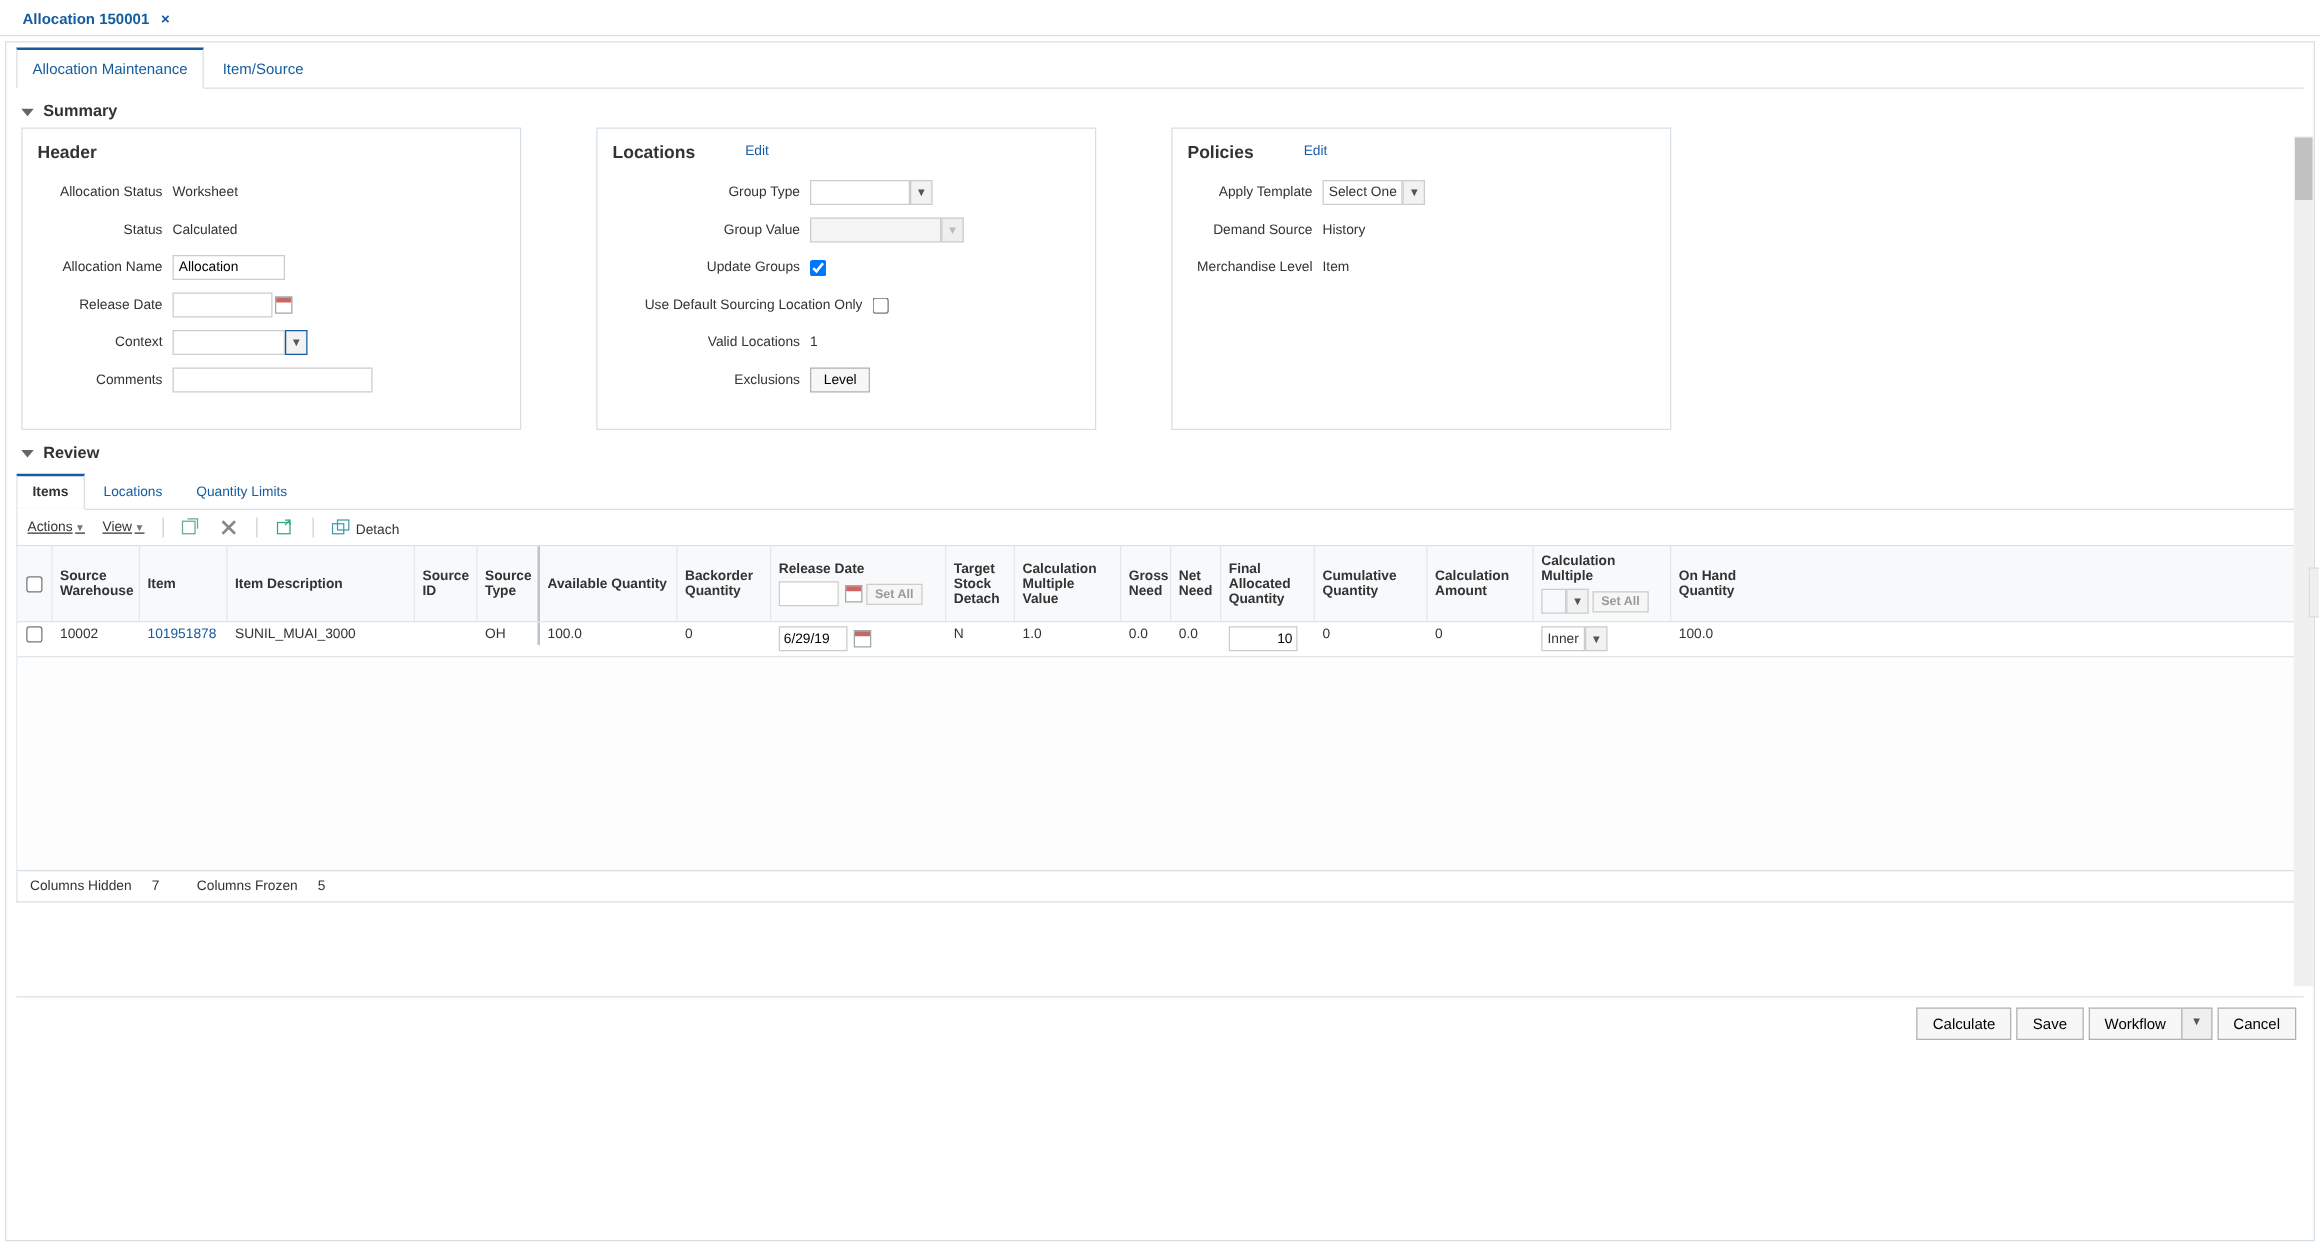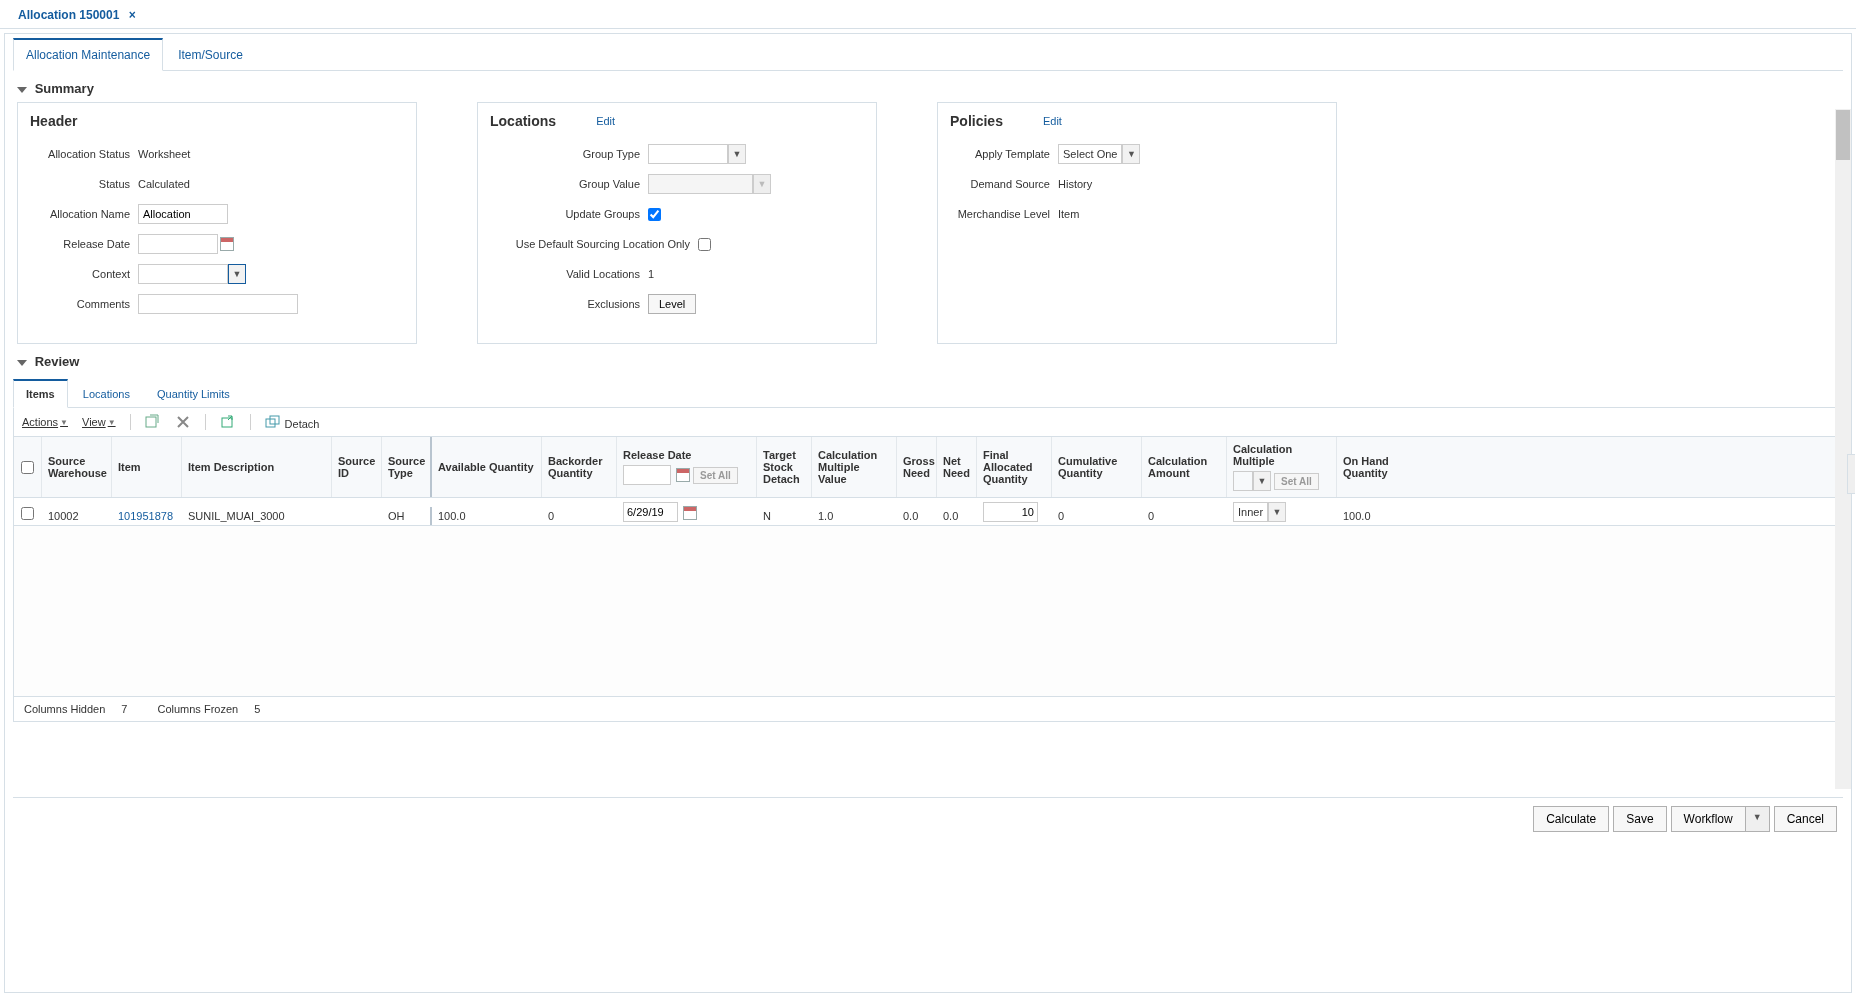--- a/index.html
+++ b/index.html
@@ -56,21 +56,21 @@
 .tb-sep { width:1px; height:16px; background:#d0d0d0; }
 .tb-icon { width:16px; height:16px; cursor:pointer; display:inline-block; }
 .tb-detach { display:inline-flex; align-items:flex-end; gap:4px; cursor:pointer; }
 
 .grid { border:1px solid #d6dfe6; border-top:none; }
 .grid-head { display:flex; background:#f7f9fb; border-bottom:1px solid #d6dfe6; min-height:48px; align-items:stretch; }
 .gh-cell { border-right:1px solid #e3e8ec; padding:6px 6px; font-size:11px; font-weight:bold; color:#333; display:flex; flex-direction:column; justify-content:center; }
 .gh-cell.frozen-edge { border-right:2px solid #b8c4cf; }
 .gh-sub { display:flex; gap:3px; margin-top:4px; align-items:center; }
 .gh-setall { border:1px solid #ccc; background:#f6f6f6; color:#999; padding:2px 6px; font-size:10px; cursor:default; }
-.grid-body { display:flex; border-bottom:1px solid #d6dfe6; min-height:28px; align-items:flex-end; background:#fff; }
+.grid-body { display:flex; border-bottom:1px solid #d6dfe6; min-height:28px; align-items:flex-start; background:#fff; }
 .gb-cell { border-right:1px solid transparent; padding:3px 6px; font-size:11px; }
 .gb-cell.frozen-edge { border-right:2px solid #b8c4cf; }
 .link { color:#145c9e; cursor:pointer; }
 .num-input { width:55px; height:20px; border:1px solid #ccc; text-align:right; padding:0 3px; font-size:11px; }
 .date-input { width:55px; height:20px; border:1px solid #ccc; padding:0 3px; font-size:11px; }
 .grid-spacer { height:170px; background:#fdfdfd; }
 .grid-footer { border-top:1px solid #d6dfe6; padding:6px 10px; display:flex; gap:30px; font-size:11px; }
 .grid-footer .nv { display:flex; gap:16px; }
 
 .bottom-bar { border-top:1px solid #d6dfe6; margin-top:6px; padding:8px 6px; display:flex; justify-content:flex-end; gap:4px; }

